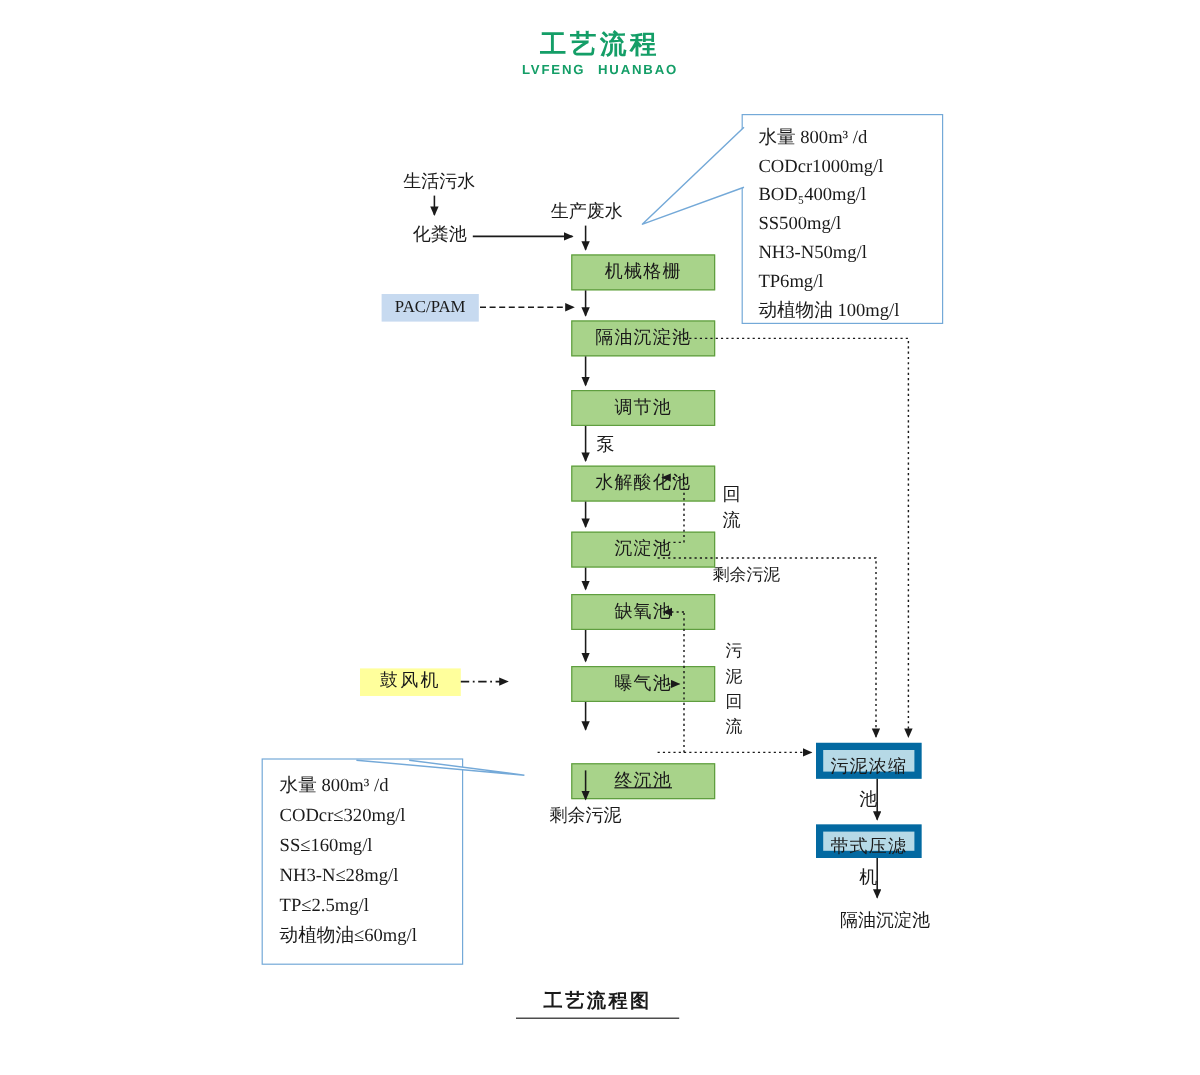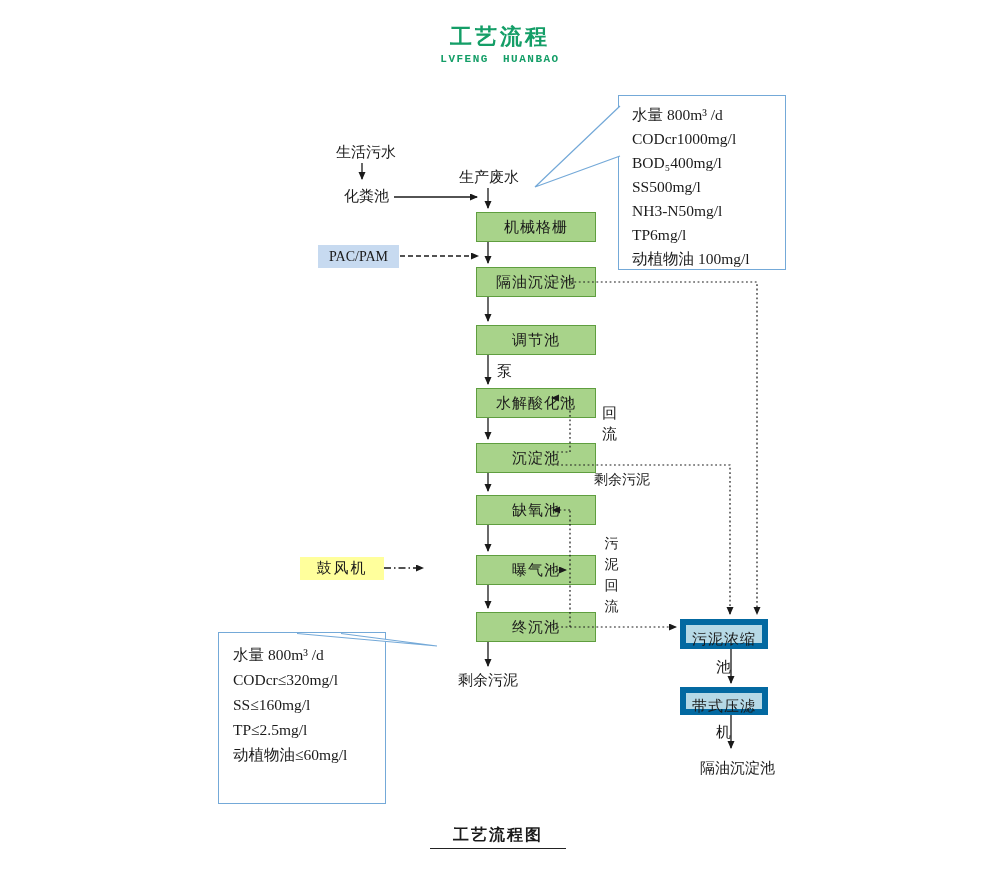--- a/index.html
+++ b/index.html
@@ -2,21 +2,21 @@
 <html style="--accent-green: #149e67; --process-box: #a8d38a; --process-box-border: #5f9e3f; --chemical-box: #c7daf0; --blower-box: #ffff9c; --sludge-box: #b6d9e6; --callout-border: #74a9d8;"><head>
 <meta charset="utf-8">
 <style>
   html,body{margin:0;padding:0;background:#ffffff;}
   .canvas{position:relative;width:1000px;height:896px;background:#fff;overflow:hidden;
           font-family:"Liberation Serif","DejaVu Serif",serif;color:#1a1a1a;}
   .title{position:absolute;left:0;top:22px;width:1000px;text-align:center;
          font-family:"Liberation Sans","DejaVu Sans",sans-serif;
          font-size:22px;font-weight:bold;letter-spacing:3px;color:var(--accent-green,#149e67);}
   .subtitle{position:absolute;left:0;top:53px;width:1000px;text-align:center;
-         font-family:Liberation Mono, monospace;
+         font-family:Liberation Sans, sans-serif;
          font-size:11px;font-weight:bold;letter-spacing:1.5px;word-spacing:6px;color:var(--accent-green,#149e67);}
   .overlay{position:absolute;left:0;top:0;width:1000px;height:896px;z-index:5;pointer-events:none;}
   .lbl{position:absolute;font-size:15px;line-height:16px;z-index:2;white-space:nowrap;}
   .vlbl{position:absolute;width:17px;font-size:14px;line-height:21px;word-break:break-all;
         white-space:normal;z-index:2;text-align:center;}
   .pbox{position:absolute;left:428px;width:120px;height:30px;line-height:28px;text-align:center;
         box-sizing:border-box;background:var(--process-box,#a8d38a);
         border:1px solid var(--process-box-border,#5f9e3f);font-size:15px;z-index:2;letter-spacing:1px;margin-left:48px;}
   .chembox{position:absolute;left:318px;top:245px;width:81px;height:23px;line-height:23px;text-align:center;
         background:var(--chemical-box,#c7daf0);font-size:14px;z-index:2;}
@@ -50,41 +50,42 @@
   <div class="lbl" style="left:455px;top:672px;width:66px;text-align:center;">剩余污泥</div>
   <div class="lbl" style="left:700px;top:760px;width:64px;text-align:center;">隔油沉淀池</div>
 
   <div class="pbox" style="top:212px;">机械格栅</div>
   <div class="pbox" style="top:267px;">隔油沉淀池</div>
   <div class="pbox" style="top:325px;">调节池</div>
   <div class="pbox" style="top:388px;">水解酸化池</div>
   <div class="pbox" style="top:495px;">缺氧池</div>
   <div class="pbox" style="top:443px;">沉淀池</div>
   <div class="pbox" style="top:555px;">曝气池</div>
-  <div class="pbox" style="top:612px;">终沉池</div>
+  <div class="pbox" style="top:636px;text-decoration:underline;">终沉池</div>
 
   <div class="chembox">PAC/PAM</div>
   <div class="blower">鼓风机</div>
   <div class="sbox" style="top:619px;">污泥浓缩池</div>
   <div class="sbox" style="top:687px;height:28px;line-height:26px;">带式压滤机</div>
 
   <div class="infobox" style="left:618px;top:95px;width:168px;height:175px;padding:7px 0 0 13px;line-height:24px;">
     <div class="line">水量 800m³ /d</div>
     <div class="line">CODcr1000mg/l</div>
     <div class="line">BOD₅400mg/l</div>
     <div class="line">SS500mg/l</div>
     <div class="line">NH3-N50mg/l</div>
     <div class="line">TP6mg/l</div>
     <div class="line">动植物油 100mg/l</div>
   </div>
 
   <div class="infobox" style="left:218px;top:632px;width:168px;height:172px;padding:9px 0 0 14px;line-height:25px;">
     <div class="line">水量 800m³ /d</div>
     <div class="line">CODcr≤320mg/l</div>
     <div class="line">SS≤160mg/l</div>
+    <div class="line">NH3-N≤28mg/l</div>
     <div class="line">TP≤2.5mg/l</div>
     <div class="line">动植物油≤60mg/l</div>
   </div>
 
   <div class="caption">工艺流程图</div>
 
   <svg class="overlay" width="1000" height="896" viewBox="0 0 1000 896">
     <defs>
       <marker id="ah" markerUnits="userSpaceOnUse" markerWidth="9" markerHeight="8" refX="7" refY="3.5" orient="auto">
         <path d="M0,0 L8,3.5 L0,7 Z" fill="#1a1a1a"></path>

